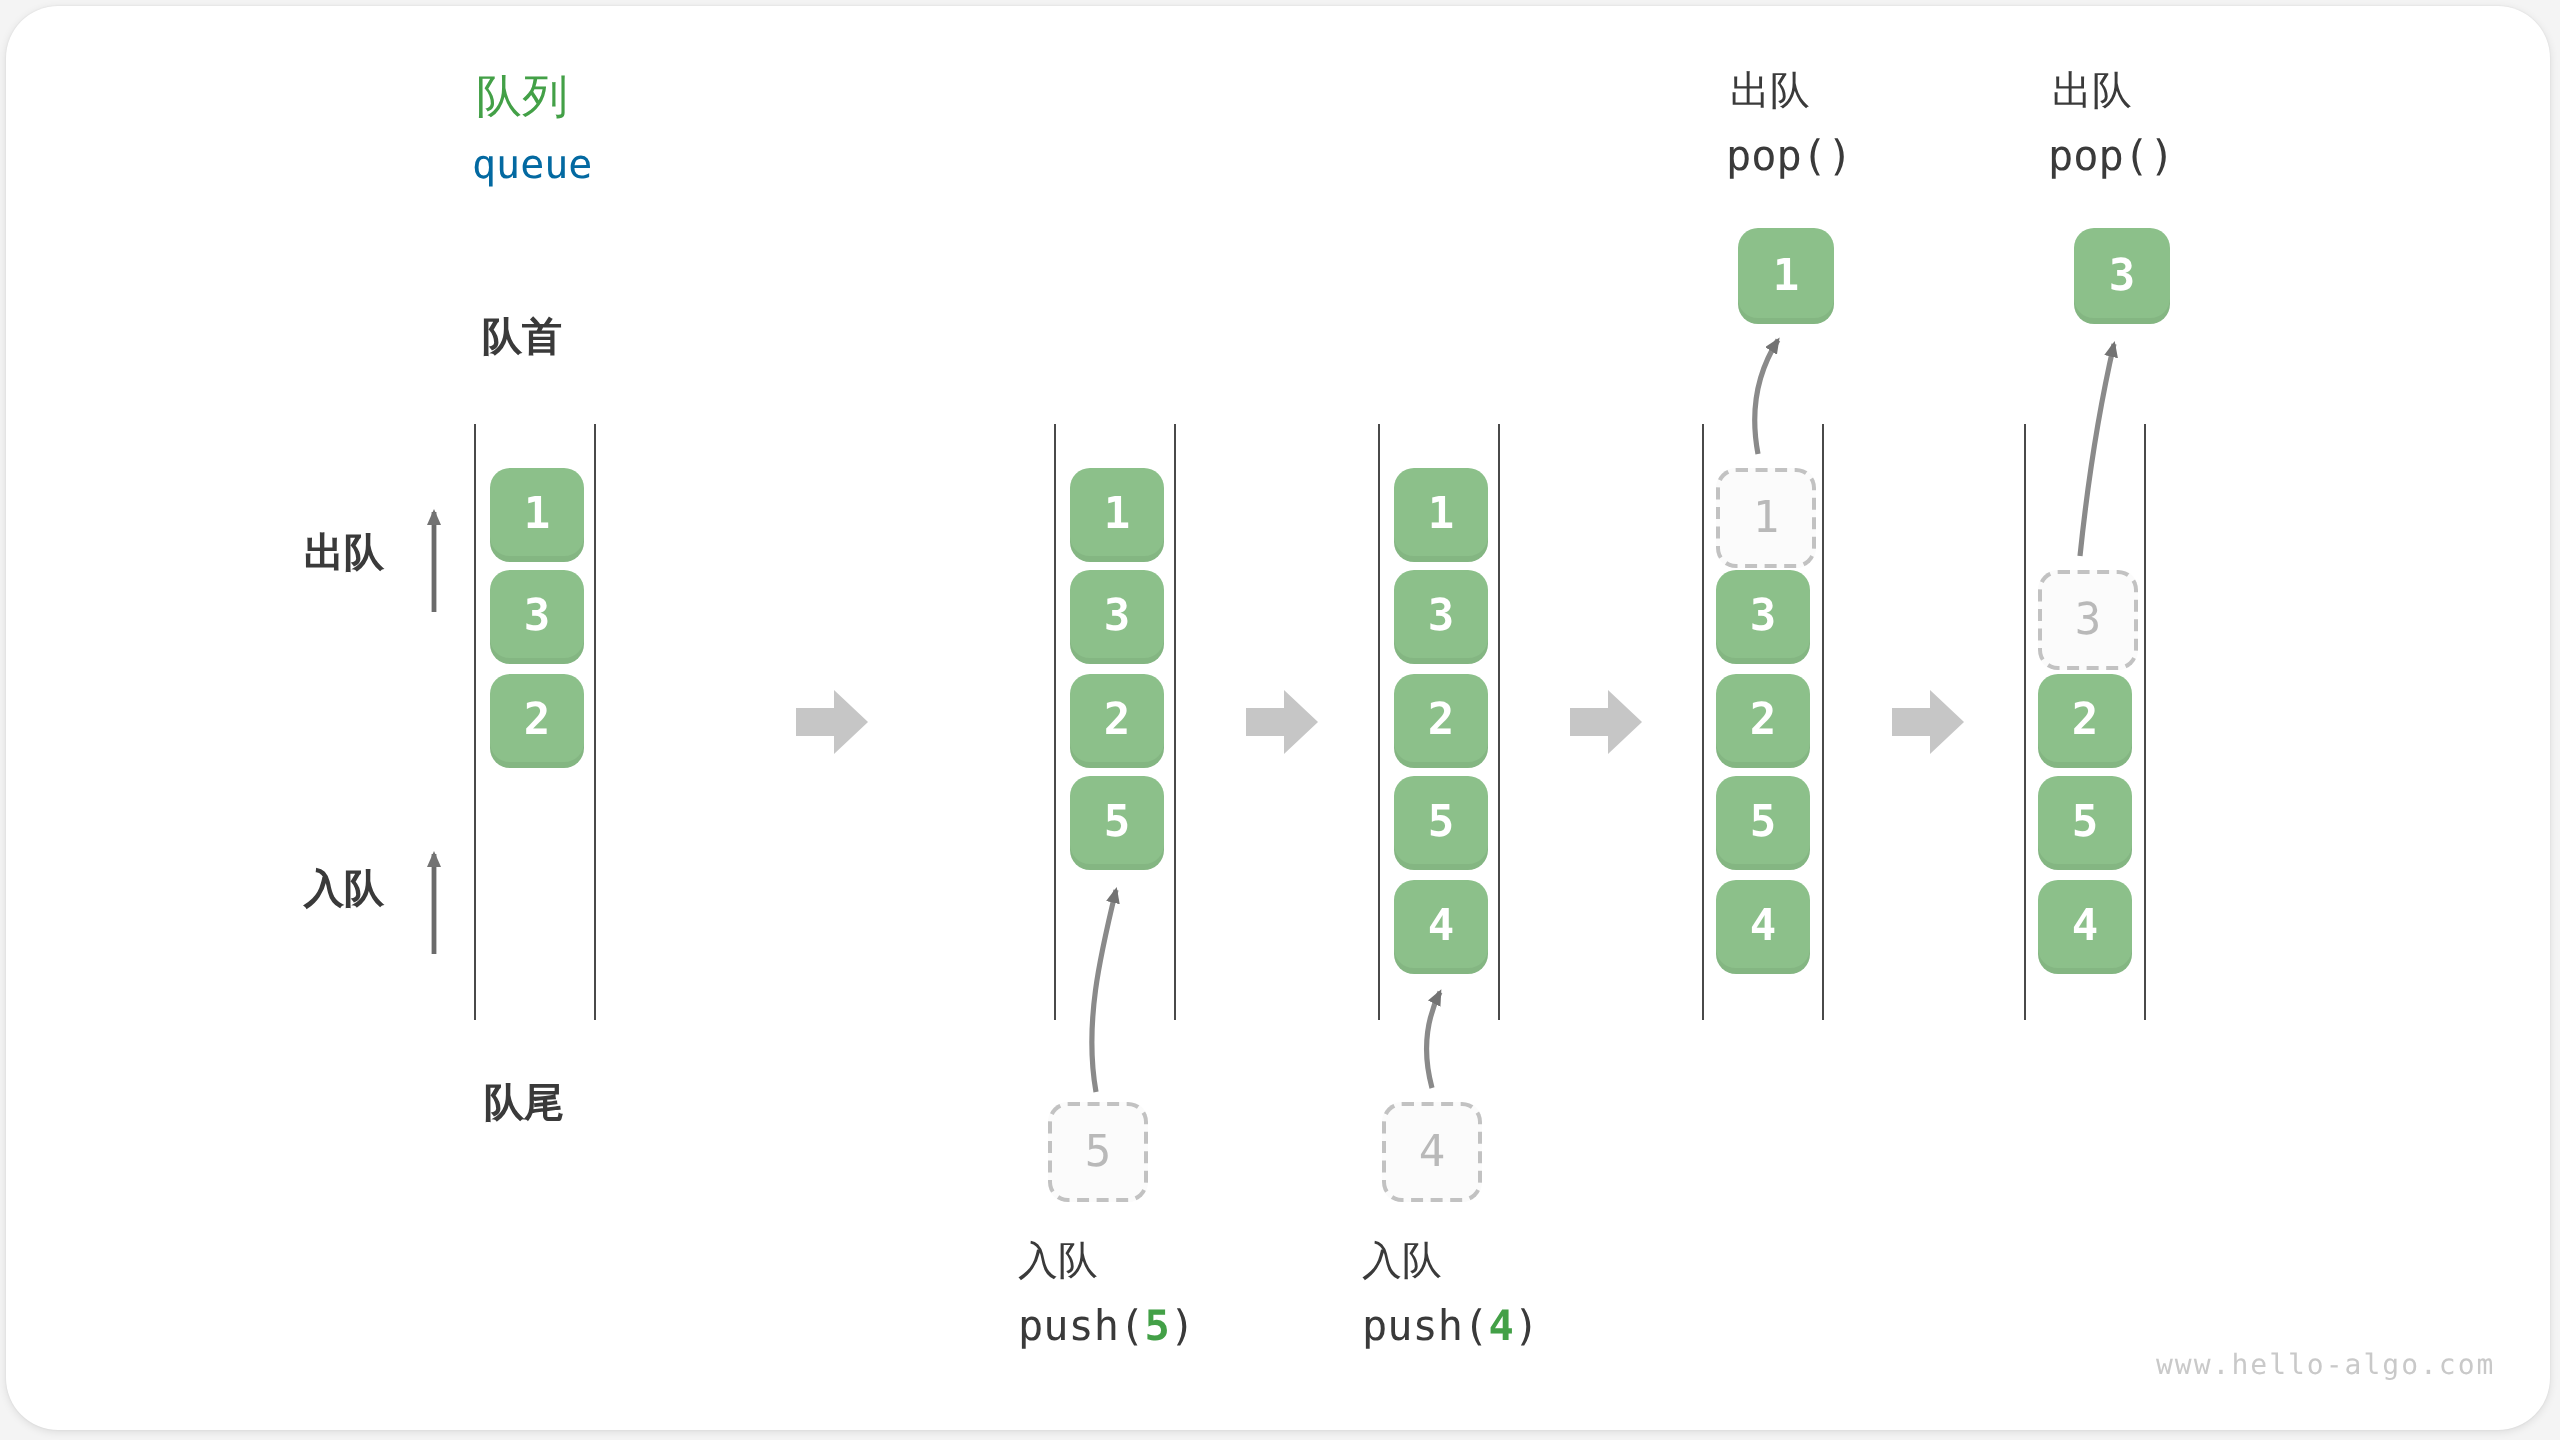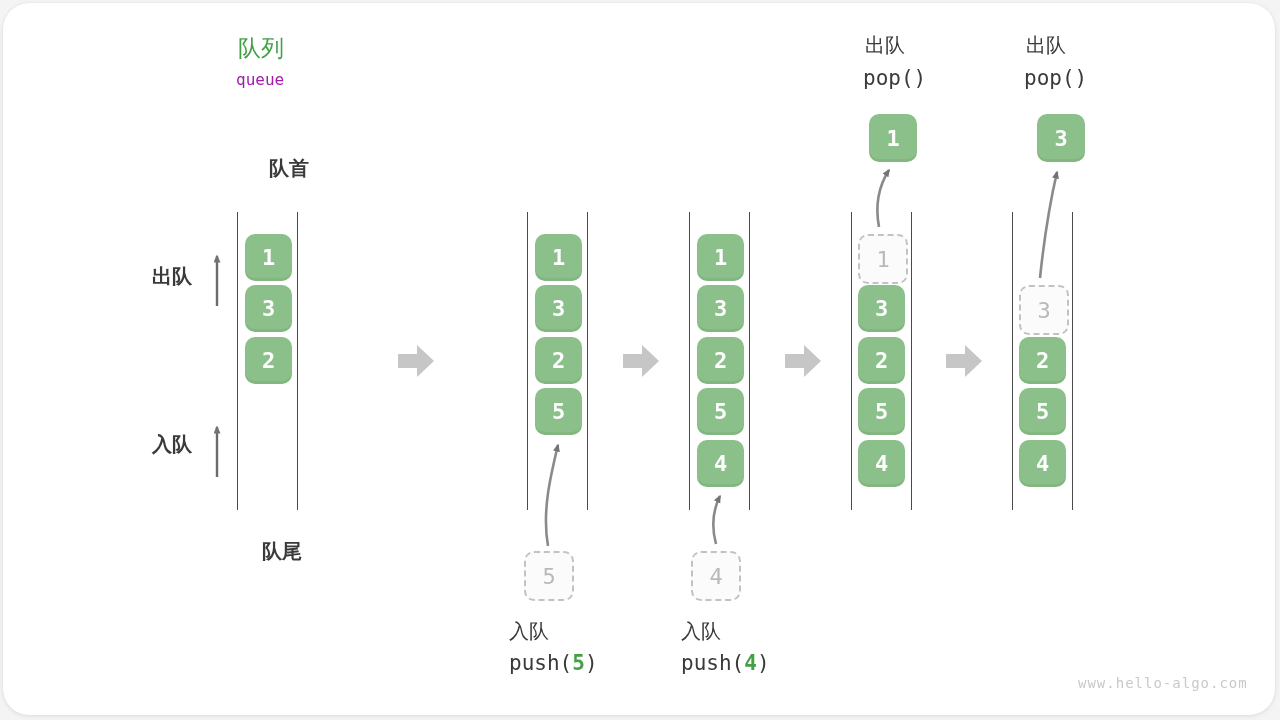--- a/index.html
+++ b/index.html
@@ -12,21 +12,21 @@
   .card{
     position:absolute;left:3px;top:3px;width:1272px;height:712px;
     background:#ffffff;border-radius:26px;
     box-shadow:0 1px 4px rgba(0,0,0,0.10), 0 0 1px rgba(0,0,0,0.08);
   }
   .abs{position:absolute;}
   .zh-bold{font-weight:bold;color:#3a3a3a;font-size:20px;}
   .zh{color:#3a3a3a;font-size:20px;}
   .mono{font-family:"DejaVu Sans Mono", monospace;color:#3a3a3a;}
   .title-zh{font-size:23px;font-weight:normal;color:#43a047;}
-  .title-en{font-size:16px;font-family:"DejaVu Sans Mono", monospace;color:#a21caf;}
+  .title-en{font-size:20px;font-family:"DejaVu Sans Mono", monospace;color:#0369a1;}
   .rails{
     position:absolute;width:59px;height:298px;top:212px;
     border-left:1.6px solid #4a4a4a;border-right:1.6px solid #4a4a4a;
   }
   .qbox{
     position:absolute;width:47px;height:47px;border-radius:10px;
     background:#8cc08a;
     box-shadow:inset 0 -3px 0 rgba(0,0,0,0.05);
     display:flex;align-items:center;justify-content:center;
     color:#ffffff;font-size:22px;font-weight:bold;
@@ -51,24 +51,24 @@
   svg.overlay{position:absolute;left:0;top:0;pointer-events:none;}
 </style>
 </head>
 <body>
 
 <div class="card"></div>
 
 <div class="abs title-zh" style="left:238px;top:33px;">队列</div>
 <div class="abs title-en" style="left:236px;top:70px;">queue</div>
 
-<div class="abs zh-bold" style="left:241px;top:155px;margin-left:28px;">队首</div>
+<div class="abs zh-bold" style="left:241px;top:155px;">队首</div>
 <div class="abs zh-bold" style="left:152px;top:263px;">出队</div>
 <div class="abs zh-bold" style="left:152px;top:431px;">入队</div>
-<div class="abs zh-bold" style="left:242px;top:538px;margin-left:20px;">队尾</div>
+<div class="abs zh-bold" style="left:242px;top:538px;">队尾</div>
 
 <div class="rails" style="left:237px;"></div>
 <div class="qbox" style="left:245px;top:234px;">1</div>
 <div class="qbox" style="left:245px;top:285px;">3</div>
 <div class="qbox" style="left:245px;top:337px;">2</div>
 
 <div class="rails" style="left:527px;"></div>
 <div class="qbox" style="left:535px;top:234px;">1</div>
 <div class="qbox" style="left:535px;top:285px;">3</div>
 <div class="qbox" style="left:535px;top:337px;">2</div>

